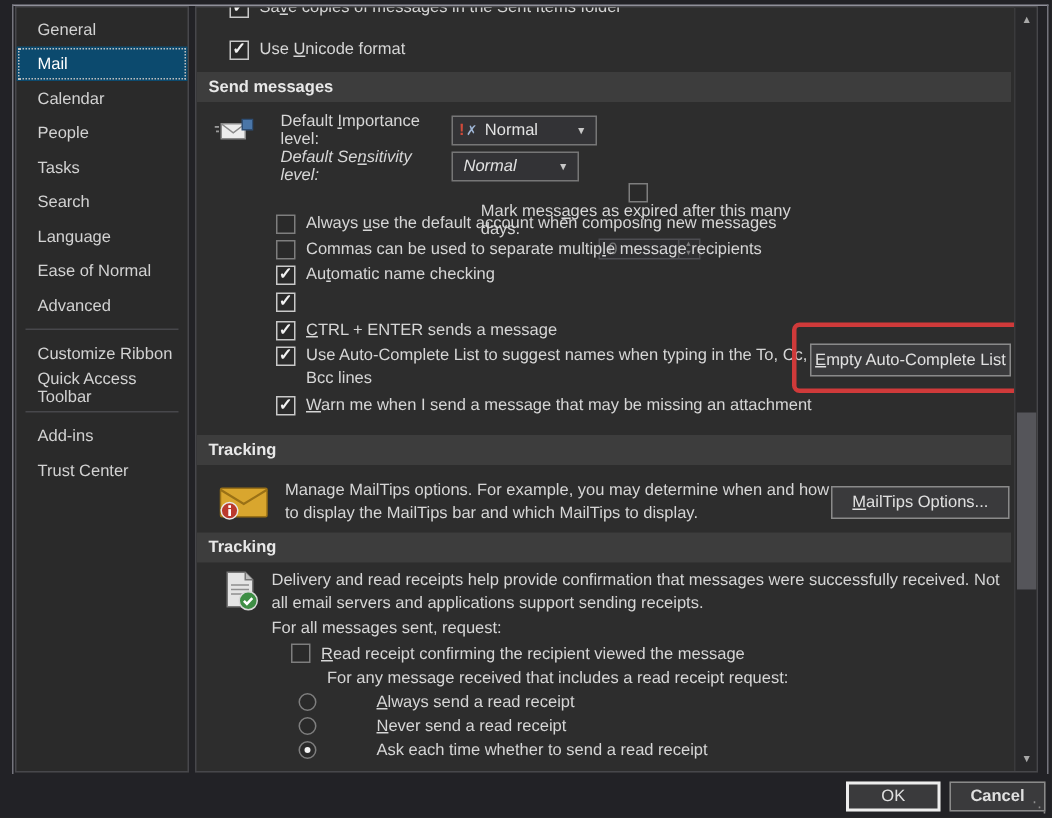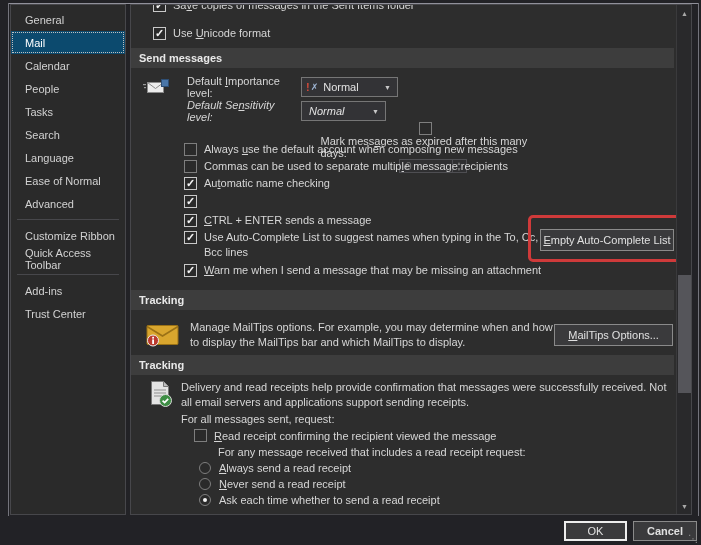--- a/index.html
+++ b/index.html
@@ -88,21 +88,21 @@
   .r-warn { margin-top:2px; height:16px; margin-left:53px; }
   .h-mail { margin-top:12px; }
   .r-mt { margin-top:7px; height:36px; margin-left:15px; align-items:center; }
   .r-mt .mt-text { width:455px; line-height:15px; margin-left:10px; }
   .h-track { margin-top:2px; }
   .r-tr { margin-top:5px; height:30px; margin-left:18px; align-items:flex-start; }
   .r-tr .tr-text { width:520px; line-height:15px; margin-left:8px; }
   .r-forall { margin-top:1px; height:16px; margin-left:50px; }
   .r-cbD,.r-cbR { margin-top:1px; height:15px; margin-left:63px; }
   .r-forany { margin-top:1px; height:15px; margin-left:52px;padding-left:35px; }
-  .r-rA,.r-rN,.r-rAsk { margin-top:1px; height:15px; margin-left:68px; }
+  .r-rA,.r-rN,.r-rAsk { margin-top:1px; height:15px; margin-left:68px;gap:32px; }
 
   .imp-label { width:114px; margin-left:18px; }
   .sens-label { width:114px; }
   .exp-label { width:216px; }
   .dd-imp { width:97px; }
   .dd-sens { width:85px; }
   .env-icon { flex:none; }
 </style>
 </head>
 <body>

